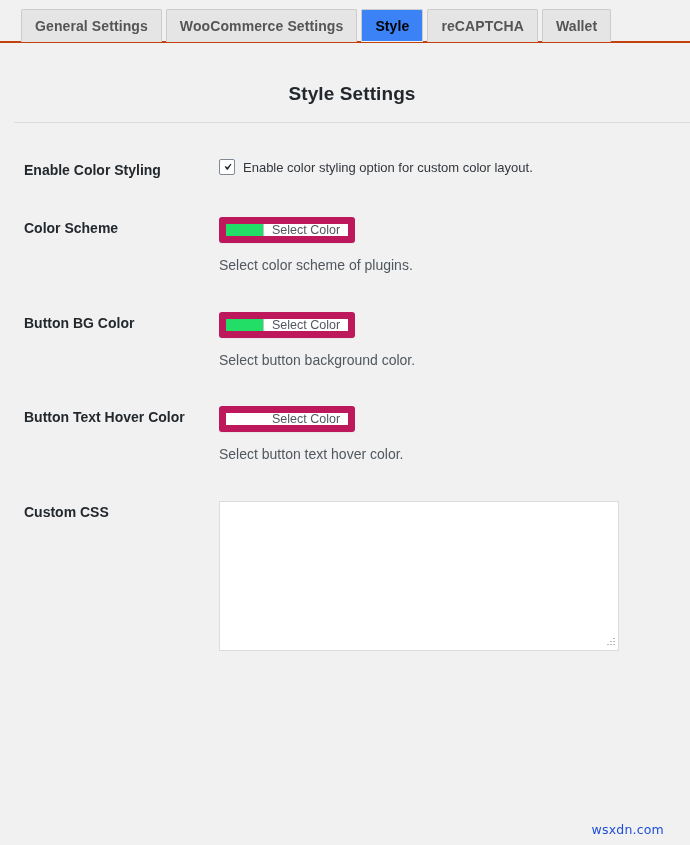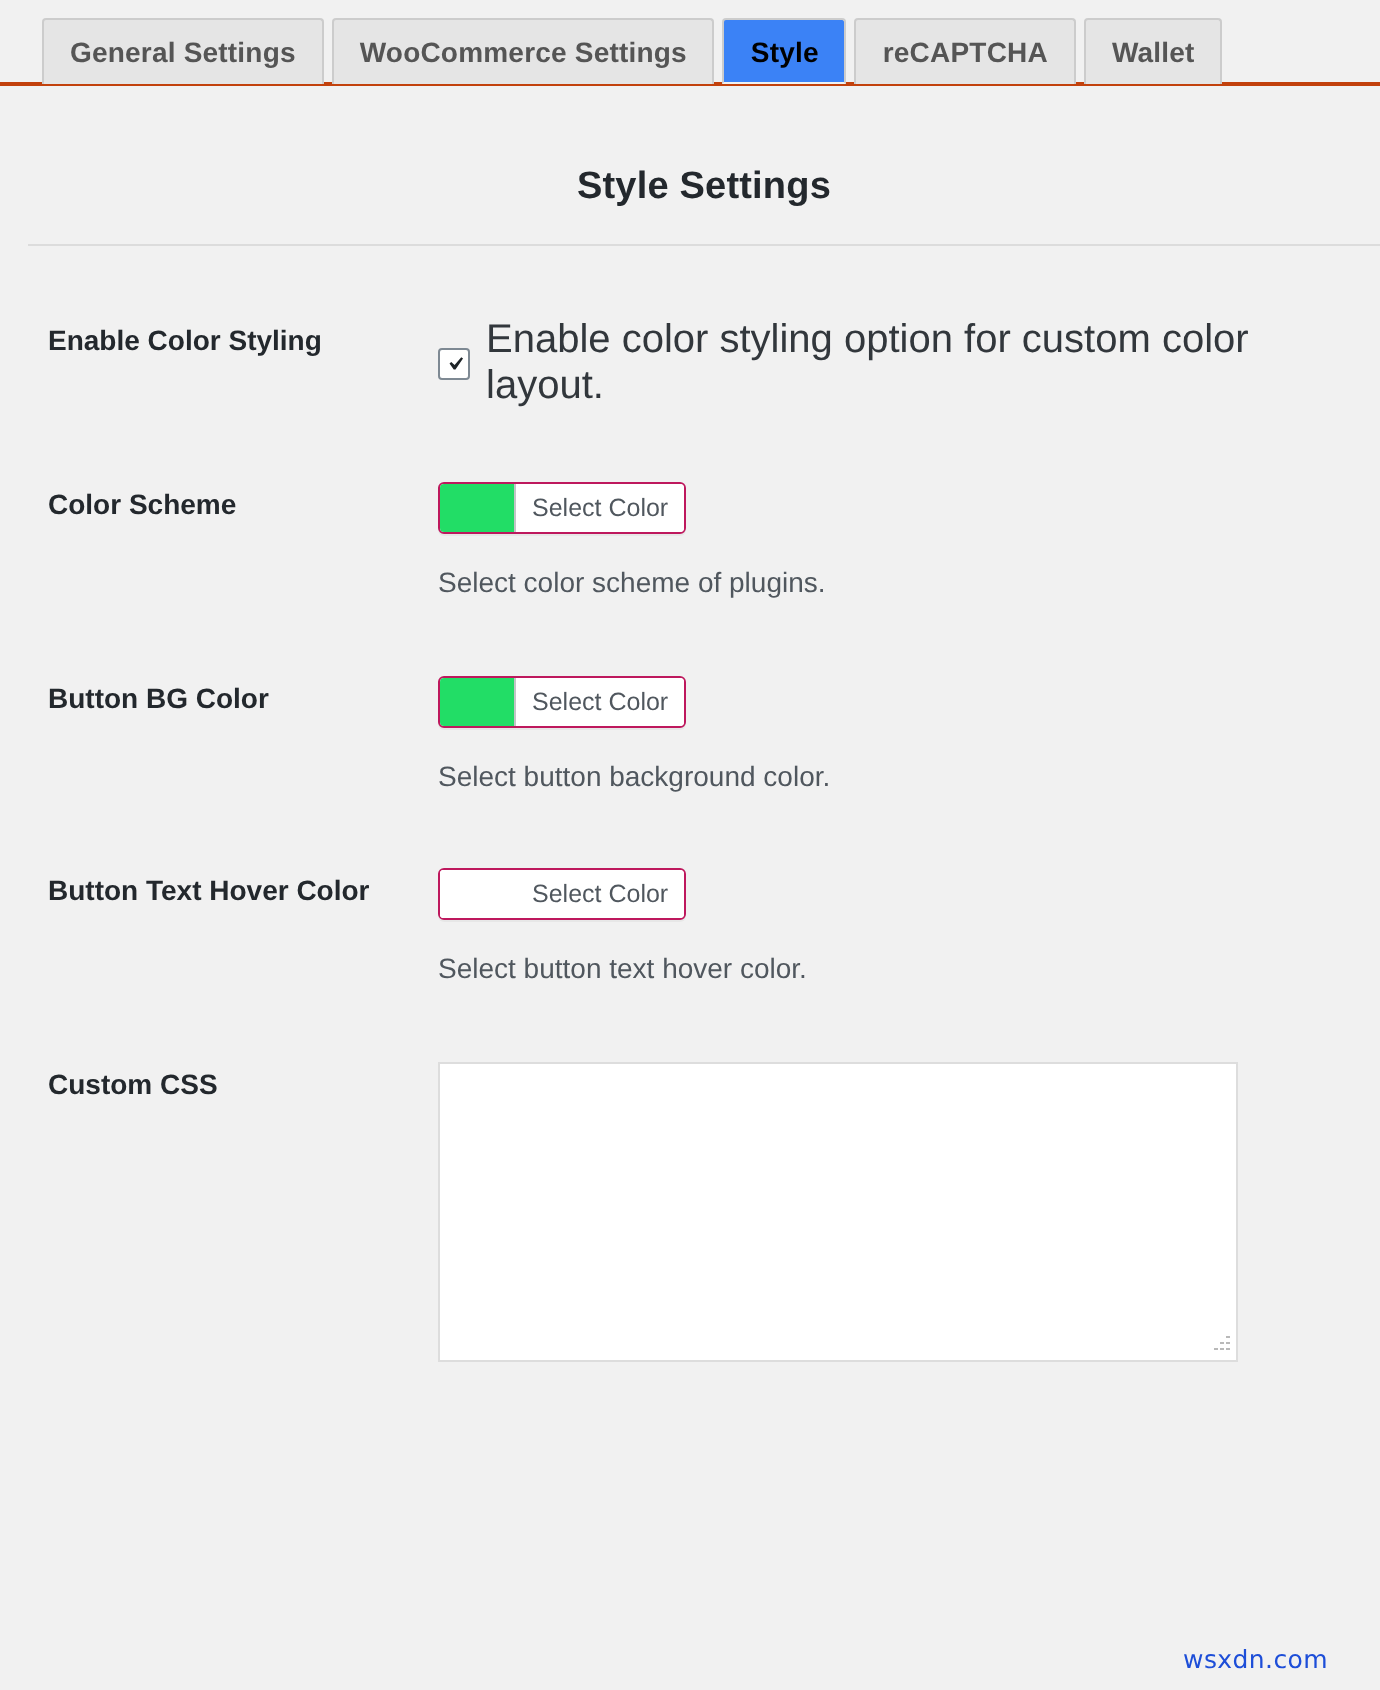--- a/index.html
+++ b/index.html
@@ -87,21 +87,21 @@
     padding: 18px 10px 18px 0;
     font-size: 14px;
     color: #32373c;
   }
 
   
   .check-row {
     display: flex;
     align-items: center;
     gap: 8px;
-    font-size: 20px;
+    font-size: 13px;
     color: #32373c;
   }
   .checkbox {
     width: 16px; height: 16px;
     min-width: 16px;
     border: 1px solid #7e8993;
     background: #fff;
     border-radius: 2px;
     position: relative;
     cursor: pointer;
@@ -110,21 +110,21 @@
     position: absolute;
     left: 1px; top: 0px;
     width: 13px; height: 14px;
   }
 
   
   .color-picker {
     display: inline-flex;
     align-items: stretch;
     height: 26px;
-    border: 1px solid #be185d;
+    border: 7px solid #be185d;
     border-radius: 3px;
     background: #fff;
     overflow: hidden;
     cursor: pointer;
     box-shadow: 0 1px 0 rgba(0,0,0,.04);
   }
   .color-swatch {
     width: 38px;
     border-right: 1px solid #c3c4c7;
     background: #ffffff;

